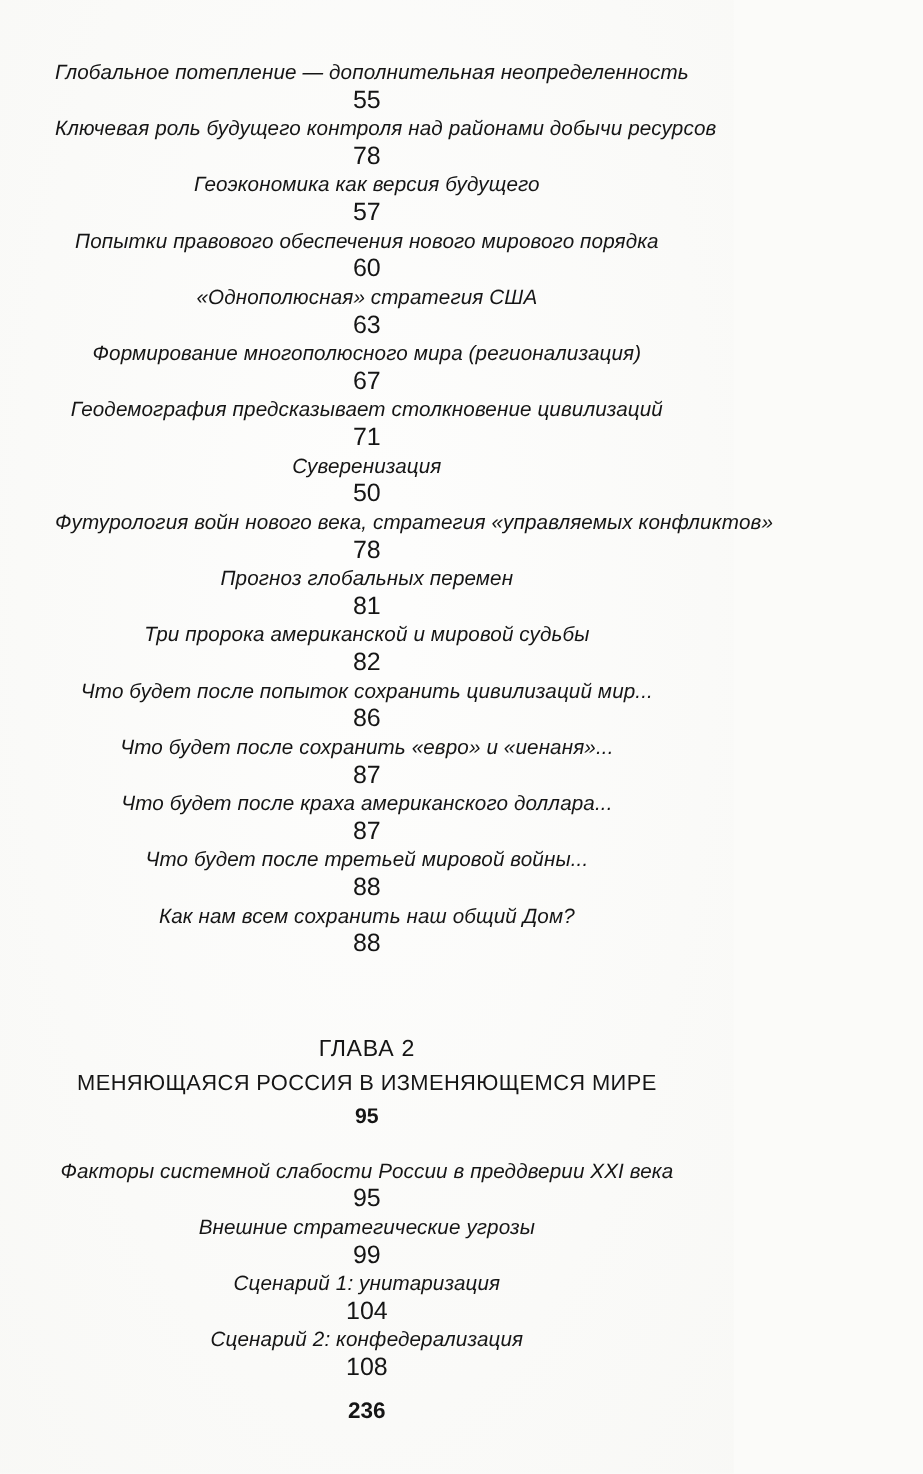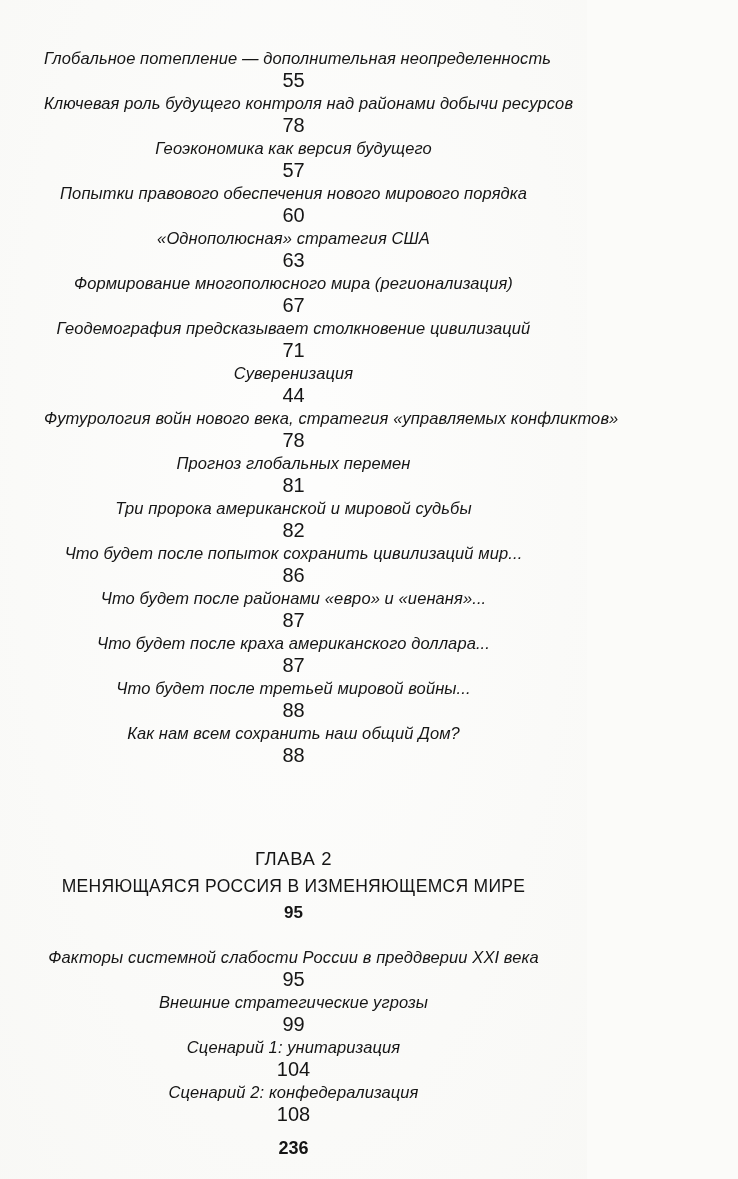--- a/index.html
+++ b/index.html
@@ -38,21 +38,21 @@
     font-size: 16.5px;
     line-height: 24px;
     white-space: nowrap;
     letter-spacing: 0.1px;
   }
   .entry-page {
     font-size: 20px;
     line-height: 21px;
   }
   .chapter {
-    margin-top: 80px;
+    margin-top: 60px;
   }
   .chapter-label {
     font-size: 18.5px;
     line-height: 26px;
     letter-spacing: 0.6px;
   }
   .chapter-title {
     font-weight: normal;
     font-size: 17.5px;
     line-height: 28px;
@@ -110,21 +110,21 @@
         <div class="entry-page">67</div>
       </li>
 
       <li class="entry">
         <div class="entry-title">Геодемография предсказывает столкновение цивилизаций</div>
         <div class="entry-page">71</div>
       </li>
 
       <li class="entry">
         <div class="entry-title">Суверенизация</div>
-        <div class="entry-page">44</div>
+        <div class="entry-page">50</div>
       </li>
 
       <li class="entry">
         <div class="entry-title">Футурология войн нового века, стратегия «управляемых конфликтов»</div>
         <div class="entry-page">78</div>
       </li>
 
       <li class="entry">
         <div class="entry-title">Прогноз глобальных перемен</div>
         <div class="entry-page">81</div>
@@ -135,21 +135,21 @@
         <div class="entry-page">82</div>
       </li>
 
 
       <li class="entry">
         <div class="entry-title">Что будет после попыток сохранить цивилизаций мир...</div>
         <div class="entry-page">86</div>
       </li>
 
       <li class="entry">
-        <div class="entry-title">Что будет после районами «евро» и «иенаня»...</div>
+        <div class="entry-title">Что будет после сохранить «евро» и «иенаня»...</div>
         <div class="entry-page">87</div>
       </li>
 
       <li class="entry">
         <div class="entry-title">Что будет после краха американского доллара...</div>
         <div class="entry-page">87</div>
       </li>
 
       <li class="entry">
         <div class="entry-title">Что будет после третьей мировой войны...</div>

